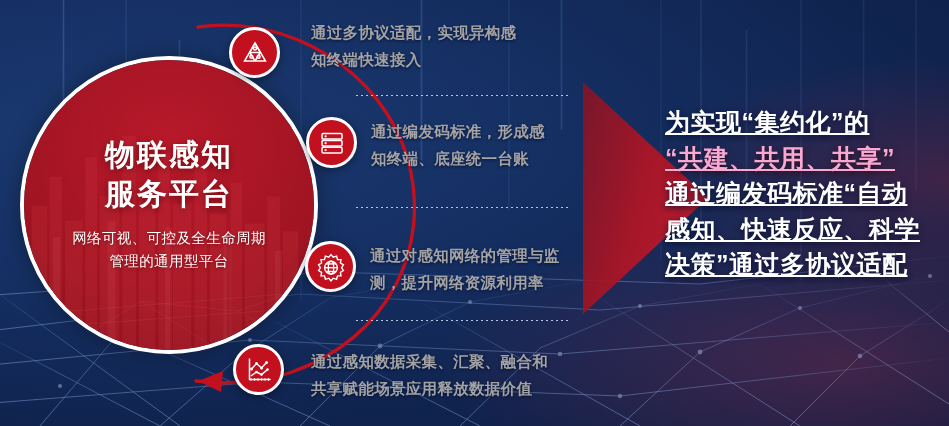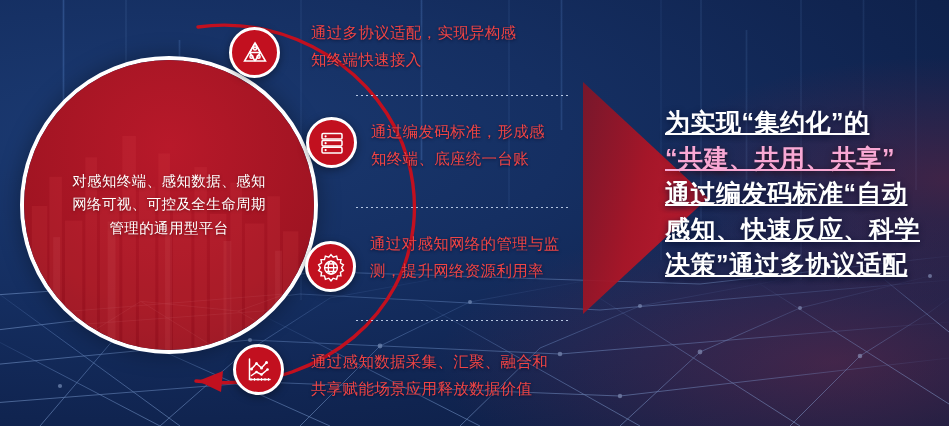--- a/index.html
+++ b/index.html
@@ -106,30 +106,31 @@
   }
   .badge svg{display:block;}
   #badge1{left:229px;top:27px;}
   #badge2{left:306px;top:117px;}
   #badge3{left:305px;top:241px;}
   #badge4{left:233px;top:344px;}
 
   
   .feat{
     position:absolute;
-    color:#ef4444;
+    color:#a3a3a3;
     font-size:15.5px;
     line-height:1.72;
     letter-spacing:.3px;
     text-shadow:0 1px 3px rgba(0,10,40,.75);
     width:270px;
+    font-weight:bold;
   }
   #feat1{left:311px;top:20px;}
   #feat2{left:371px;top:119px;}
-  #feat3{left:370px;top:231px;}
+  #feat3{left:370px;top:243px;}
   #feat4{left:311px;top:349px;}
 
   
   .divider{
     position:absolute;height:1px;
     background-image:linear-gradient(90deg, rgba(210,225,250,.85) 0 2px, rgba(210,225,250,0) 2px 5px);
     background-size:5px 1px;
     background-repeat:repeat-x;
   }
   #div1{left:356px;top:95px;width:214px;}
@@ -248,22 +249,25 @@
       <g stroke="#ffb2b6" stroke-width="0.8" opacity="0.20" fill="none">
         <path d="M0 262 L298 238"></path>
           <path d="M0 276 L298 254"></path>
         <path d="M40 298 L120 248 L220 258 L298 230"></path>
         <path d="M0 248 L90 298"></path>
           <path d="M120 248 L200 298"></path>
           <path d="M220 258 L290 298"></path>
       </g>
     </svg>
     <div class="circle-content">
+      <div class="circle-title">
+        <div>物联感知</div>
+        <div>服务平台</div>
+      </div>
       <div class="circle-sub">
-        <div>对感知终端、感知数据、感知</div>
         <div>网络可视、可控及全生命周期</div>
         <div>管理的通用型平台</div>
       </div>
     </div>
   </div>
 
   <div class="divider" id="div1"></div>
   <div class="divider" id="div2"></div>
   <div class="divider" id="div3"></div>
 

